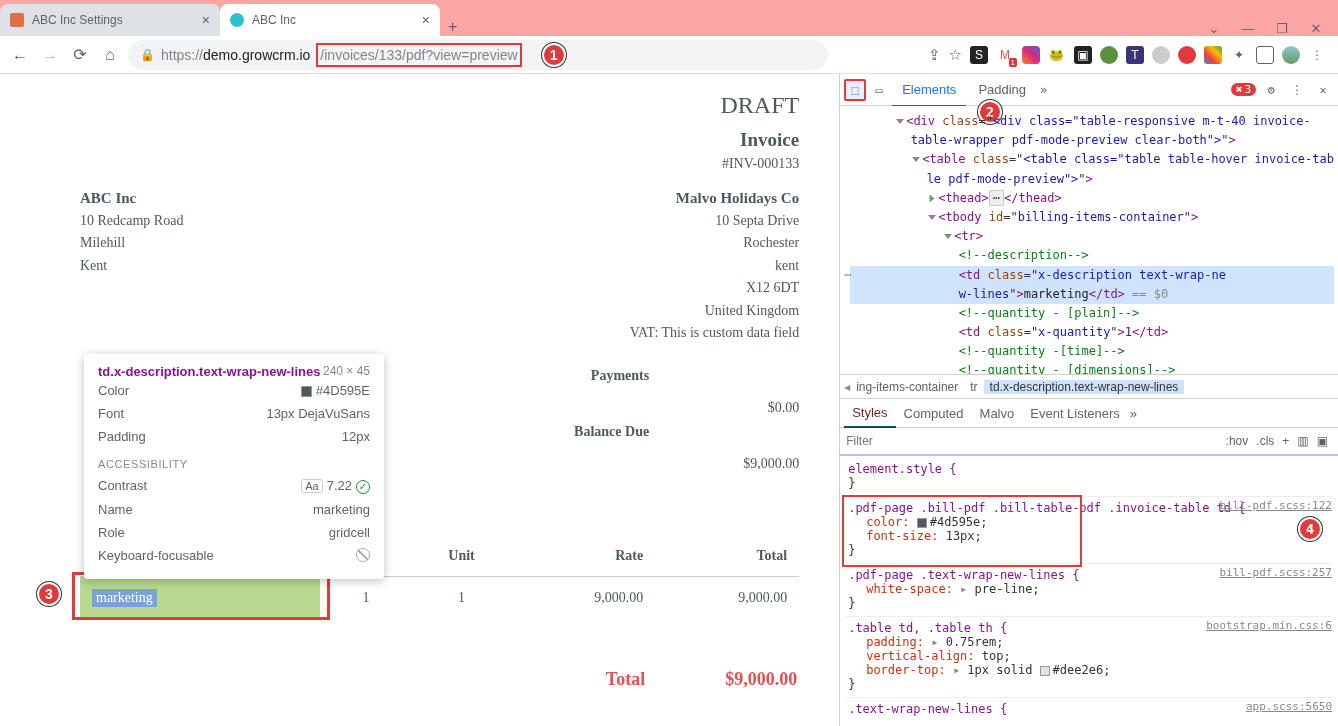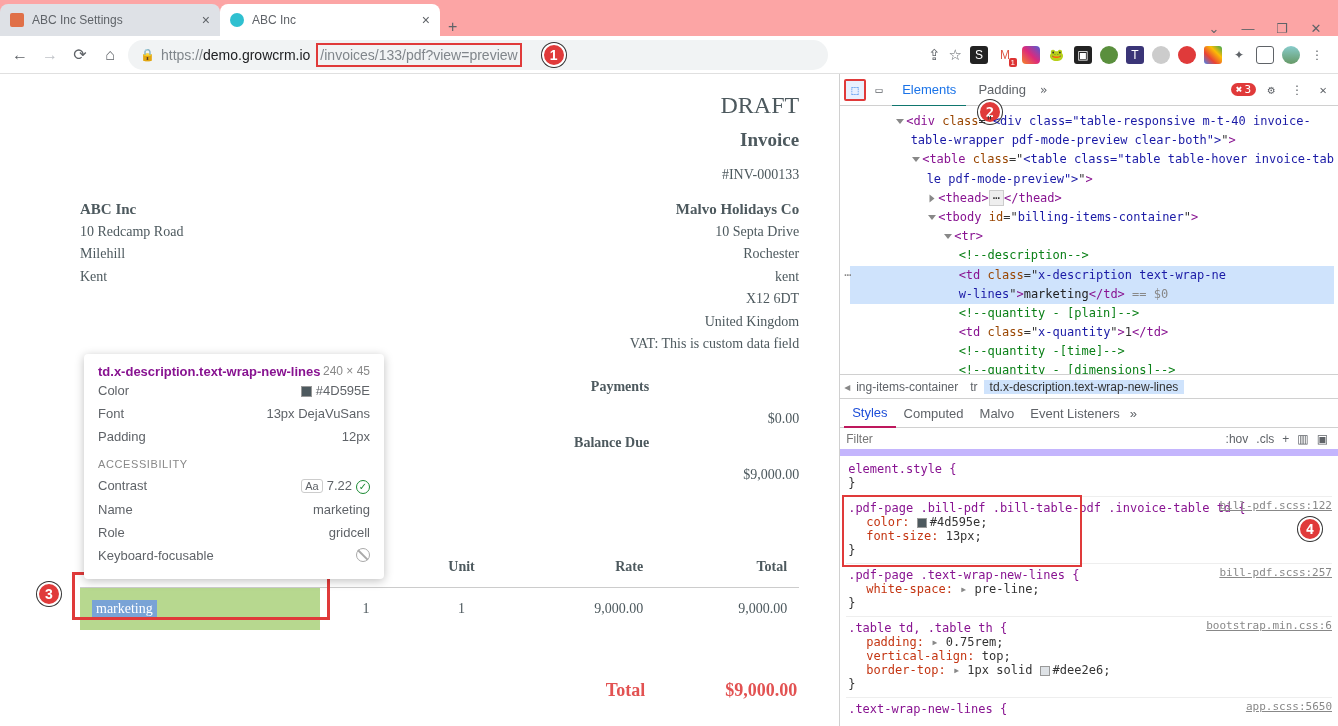--- a/index.html
+++ b/index.html
@@ -25,21 +25,21 @@
 .ext-icons { display:flex; align-items:center; gap:8px; margin-left:auto; padding-right:4px; }
 .ext-ic { width:18px; height:18px; border-radius:3px; display:inline-flex;align-items:center;justify-content:center;font-size:12px;}
 .ic-share{font-size:15px;color:#5f6368}
 .ic-star{font-size:15px;color:#5f6368}
 .content-wrap { display:flex; height:652px; }
 .page-area { width:968px; height:100%; position:relative; overflow:hidden; }
 .invoice { padding:18px 40px 20px 80px; font-family:Georgia,"Times New Roman",serif; color:#4d595e; position:relative; }
 .inv-header { text-align:right; }
 .inv-header .draft { font-size:24px;  }
 .inv-header .inv { font-size:19px; font-weight:bold; margin-top:10px; }
-.inv-header .num { margin-top:16px; font-size:14px; }
+.inv-header .num { margin-top:5px; font-size:14px; }
 .addresses { display:flex; justify-content:space-between; margin-top:14px; }
 .addr-block { line-height:1.6; font-size:14px; }
 .addr-block.right { text-align:right; }
 .addr-block .name { font-weight:bold; font-size:15px; }
 .pay-summary { margin-top:20px; text-align:right; font-size:14px; }
 .pay-summary .row { display:flex; justify-content:flex-end; gap:70px; padding:4px 0; }
 .pay-summary .lbl { font-weight:bold; width:120px; text-align:right;}
 .pay-summary .val { width:80px; text-align:right;margin-top:32px;}
 .inv-table { width:100%; border-collapse:collapse; margin-top:60px; }
 .inv-table th { text-align:left; font-weight:bold; font-size:14px; padding:12px; border-bottom:1px solid #ccc; color:#4d595e;}
@@ -85,22 +85,22 @@
 .indent5{padding-left:78px;}
 .indent6{padding-left:94px;}
 .dom-line{white-space:pre;}
 .dom-sel{background:#cfe3fc;}
 .dom-ellipsis{position:absolute;left:0;color:#888;}
 .dt-crumb { height:24px; border-top:1px solid #d0d0d0; display:flex; align-items:center; font-family:"Segoe UI",Arial,sans-serif; font-size:12px; color:#5f6368; padding:0 4px;}
 .crumb-i{padding:0 6px;}
 .crumb-i.sel{background:#cfe3fc;color:#333;}
 .dt-stabs { height:30px; border-top:1px solid #d0d0d0; border-bottom:1px solid #d0d0d0; display:flex; align-items:center; font-family:"Segoe UI",Arial,sans-serif; font-size:13px; padding:0 4px;}
 .st-tab{padding:0 8px;color:#5f6368;height:30px;display:flex;align-items:center;}
-.st-tab.active{color:#1d4ed8;border-bottom:2px solid #be185d;}
-.dt-filter{height:28px;border-bottom:7px solid #c4b5fd;display:flex;align-items:center;padding:0 6px;font-family:"Segoe UI",Arial,sans-serif;font-size:12px;color:#888;}
+.st-tab.active{color:#7f1d1d;border-bottom:2px solid #0c4a6e;}
+.dt-filter{height:28px;border-bottom:2px solid #c4b5fd;display:flex;align-items:center;padding:0 6px;font-family:"Segoe UI",Arial,sans-serif;font-size:12px;color:#888;}
 .filter-in{flex:1;border:none;outline:none;font-size:12px;color:#888;}
 .filter-btn{padding:0 4px;color:#5f6368;font-size:12px;}
 .dt-styles{flex:0 0 270px;overflow:hidden;padding:2px 6px;position:relative;}
 .style-block{border-bottom:1px solid #eee;padding:4px 2px 6px;position:relative;}
 .css-sel{color:#881391;}
 .css-prop{color:#c43512;margin-left:18px;display:block;}
 .css-val{color:#333;text-align:center;}
 .css-src{position:absolute;right:0;top:2px;font-size:11px;color:#888;text-decoration:underline;}
 .swatch{display:inline-block;width:10px;height:10px;border:1px solid #999;vertical-align:middle;margin-right:3px;}
 .box4{border:2px solid #e03a3a;position:absolute;}

